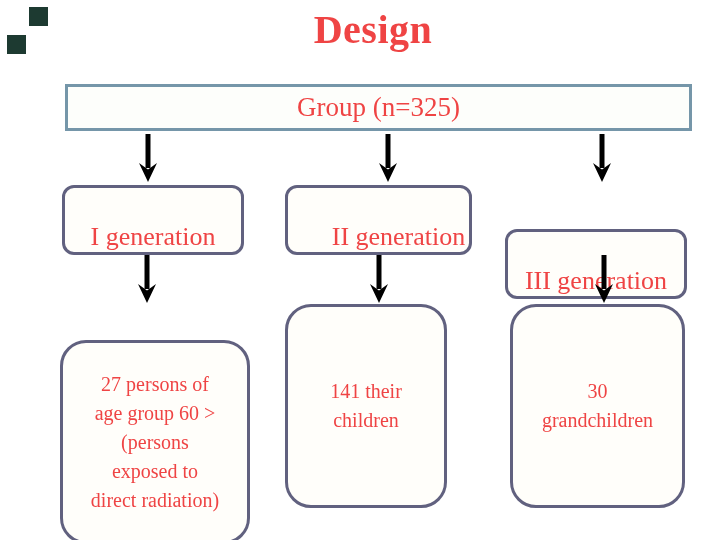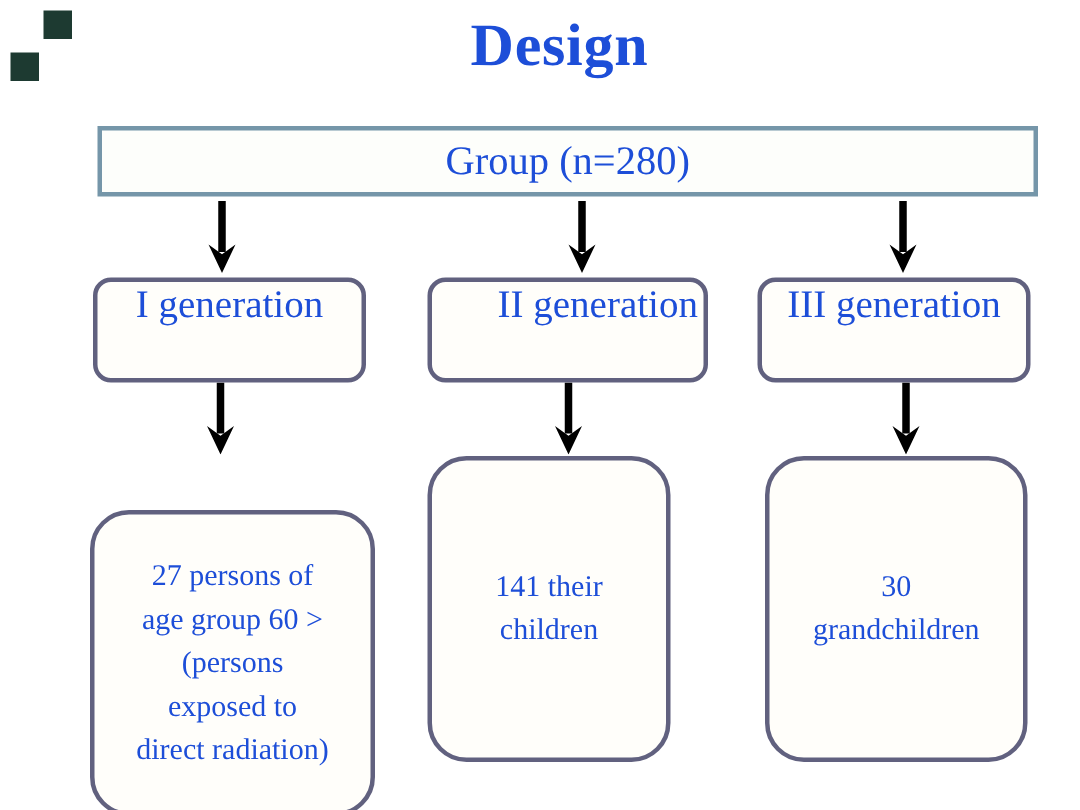--- a/index.html
+++ b/index.html
@@ -3,21 +3,21 @@
 <meta charset="utf-8">
 <style>
   html, body { margin: 0; padding: 0; background: #ffffff; }
   .slide {
     position: relative;
     width: 720px;
     height: 540px;
     background: #ffffff;
     overflow: hidden;
     font-family: "Liberation Serif", "DejaVu Serif", serif;
-    color: #1d4ed8;
+    color: #ef4444;
   }
   .accent-square {
     position: absolute;
     width: 19px;
     height: 19px;
   }
   .accent-square.sq1 { left: 29px; top: 7px; }
   .accent-square.sq2 { left: 7px;  top: 35px; }
   .title {
     position: absolute;
@@ -47,21 +47,21 @@
   }
   .gen-box {
     position: absolute;
     top: 185px;
     height: 70px;
     box-sizing: border-box;
     border: 3px solid #61617f;
     border-radius: 12px;
     background: #fffefa;
     display: flex;
-    align-items: flex-start;
+    align-items: flex-end;
     justify-content: center;
     font-size: 26px;
   }
   .gen-1 { left: 62px;  width: 182px; }
   .gen-2 { left: 285px; width: 187px; }
   .gen-3 { left: 505px; width: 182px; }
   .detail-box {
     position: absolute;
     top: 304px;
     height: 204px;
@@ -98,21 +98,21 @@
 <body>
 
 <div class="slide">
 
   <div class="accent-square sq1" style="background: rgb(29, 58, 49);"></div>
   <div class="accent-square sq2" style="background: rgb(29, 58, 49);"></div>
 
   <div class="title">Design</div>
 
   <div class="group-box" style="border-color: rgb(117, 150, 169); background: rgb(253, 254, 251);">
-    <span>Group (n=280)</span>
+    <span>Group (n=325)</span>
   </div>
 
   <div class="arrow a1" style="color: rgb(0, 0, 0);">
     <svg viewBox="0 0 22 48" xmlns="http://www.w3.org/2000/svg">
       <line x1="11" y1="0" x2="11" y2="34" stroke="currentColor" stroke-width="5"></line>
       <path d="M11 48 L2 29 L11 35.5 L20 29 Z" fill="currentColor"></path>
     </svg>
   </div>
   <div class="arrow a2" style="color: rgb(0, 0, 0);">
     <svg viewBox="0 0 22 48" xmlns="http://www.w3.org/2000/svg">
@@ -126,21 +126,21 @@
       <path d="M11 48 L2 29 L11 35.5 L20 29 Z" fill="currentColor"></path>
     </svg>
   </div>
 
   <div class="gen-box gen-1" style="border-color: rgb(97, 97, 127); background: rgb(255, 254, 250);">
     <span>I generation</span>
   </div>
   <div class="gen-box gen-2" style="border-color: rgb(97, 97, 127); background: rgb(255, 254, 250); padding-left: 40px;">
     <span>II generation</span>
   </div>
-  <div class="gen-box gen-3" style="border-color: rgb(97, 97, 127); background: rgb(255, 254, 250);">
+  <div class="gen-box gen-3" style="border-color: rgb(97, 97, 127); background: rgb(255, 254, 250); margin-top: 44px;">
     <span>III generation</span>
   </div>
 
   <div class="arrow a4" style="color: rgb(0, 0, 0);">
     <svg viewBox="0 0 22 48" xmlns="http://www.w3.org/2000/svg">
       <line x1="11" y1="0" x2="11" y2="34" stroke="currentColor" stroke-width="5"></line>
       <path d="M11 48 L2 29 L11 35.5 L20 29 Z" fill="currentColor"></path>
     </svg>
   </div>
   <div class="arrow a5" style="color: rgb(0, 0, 0);">

